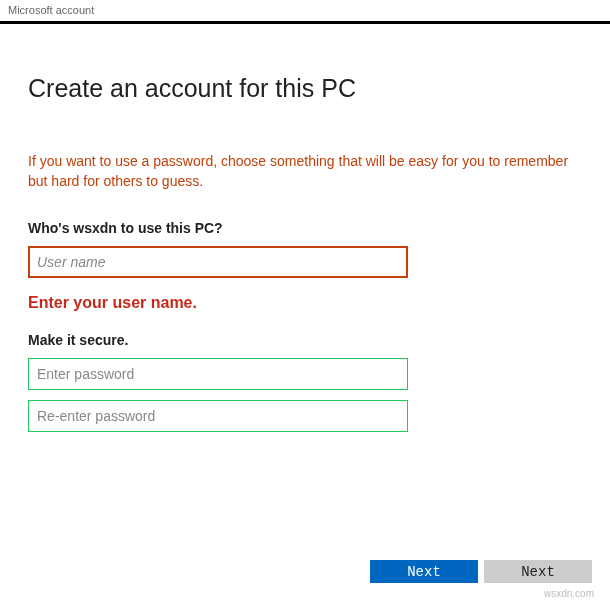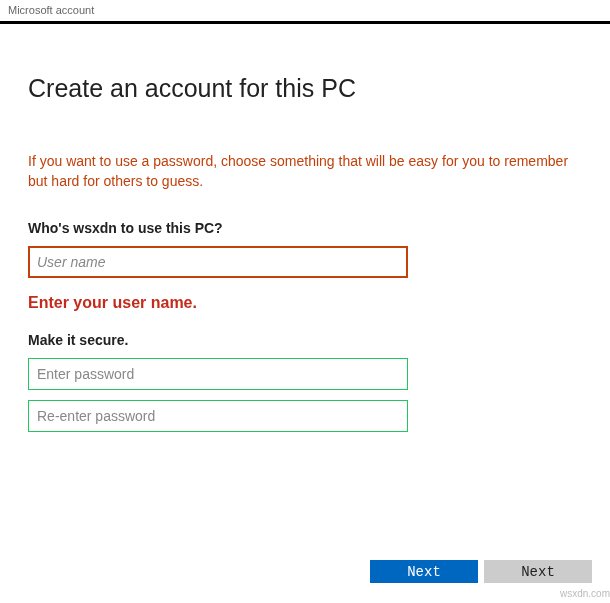--- a/index.html
+++ b/index.html
@@ -78,21 +78,21 @@
       font-size: 14px;
       font-family: Liberation Mono, monospace;
       cursor: pointer;
       outline: none;
     }
     .btn-primary { background: #0067c0; color: #fff; }
     .btn-secondary { background: #cccccc; color: #222; }
     .watermark {
       position: absolute;
       bottom: 4px;
-      right: 0;
+      right: 16px;
       font-size: 10px;
       color: #bbb;
     }
   </style>
 </head>
 <body>
 
 <div class="titlebar">
   <span>Microsoft account</span>
 </div>

